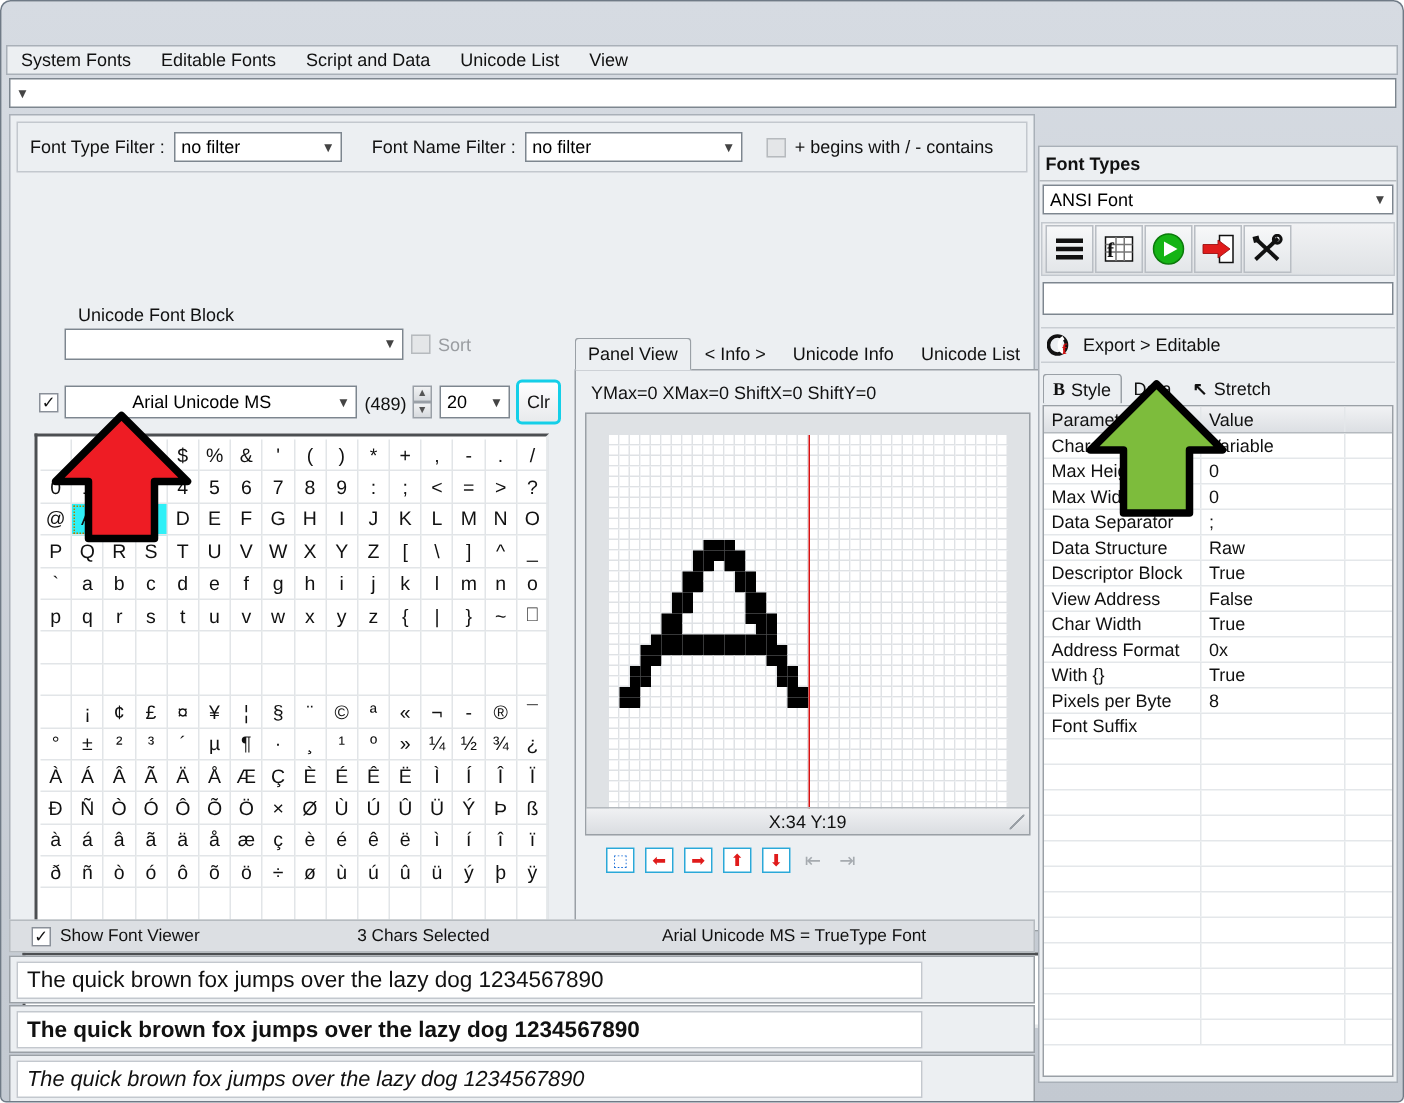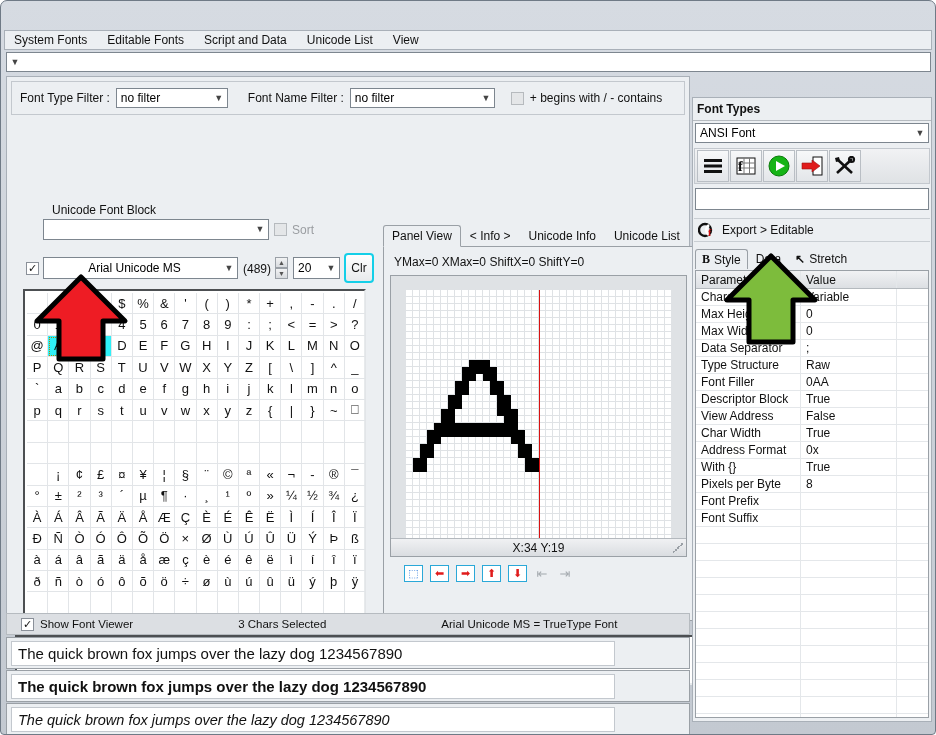--- a/index.html
+++ b/index.html
@@ -2091,27 +2091,22 @@
           <div class="ptc1">Max Width</div>
           <div class="ptc2">0</div>
           <div class="ptc3"></div>
         </div>
         <div class="ptrow">
           <div class="ptc1">Data Separator</div>
           <div class="ptc2">;</div>
           <div class="ptc3"></div>
         </div>
         <div class="ptrow">
-          <div class="ptc1">Type Structure</div>
+          <div class="ptc1">Data Structure</div>
           <div class="ptc2">Raw</div>
-          <div class="ptc3"></div>
-        </div>
-        <div class="ptrow">
-          <div class="ptc1">Font Filler</div>
-          <div class="ptc2">0AA</div>
           <div class="ptc3"></div>
         </div>
         <div class="ptrow">
           <div class="ptc1">Descriptor Block</div>
           <div class="ptc2">True</div>
           <div class="ptc3"></div>
         </div>
         <div class="ptrow">
           <div class="ptc1">View Address</div>
           <div class="ptc2">False</div>
@@ -2128,25 +2123,20 @@
           <div class="ptc3"></div>
         </div>
         <div class="ptrow">
           <div class="ptc1">With {}</div>
           <div class="ptc2">True</div>
           <div class="ptc3"></div>
         </div>
         <div class="ptrow">
           <div class="ptc1">Pixels per Byte</div>
           <div class="ptc2">8</div>
-          <div class="ptc3"></div>
-        </div>
-        <div class="ptrow">
-          <div class="ptc1">Font Prefix</div>
-          <div class="ptc2"></div>
           <div class="ptc3"></div>
         </div>
         <div class="ptrow">
           <div class="ptc1">Font Suffix</div>
           <div class="ptc2"></div>
           <div class="ptc3"></div>
         </div>
         <div class="ptrow">
           <div class="ptc1"></div>
           <div class="ptc2"></div>

